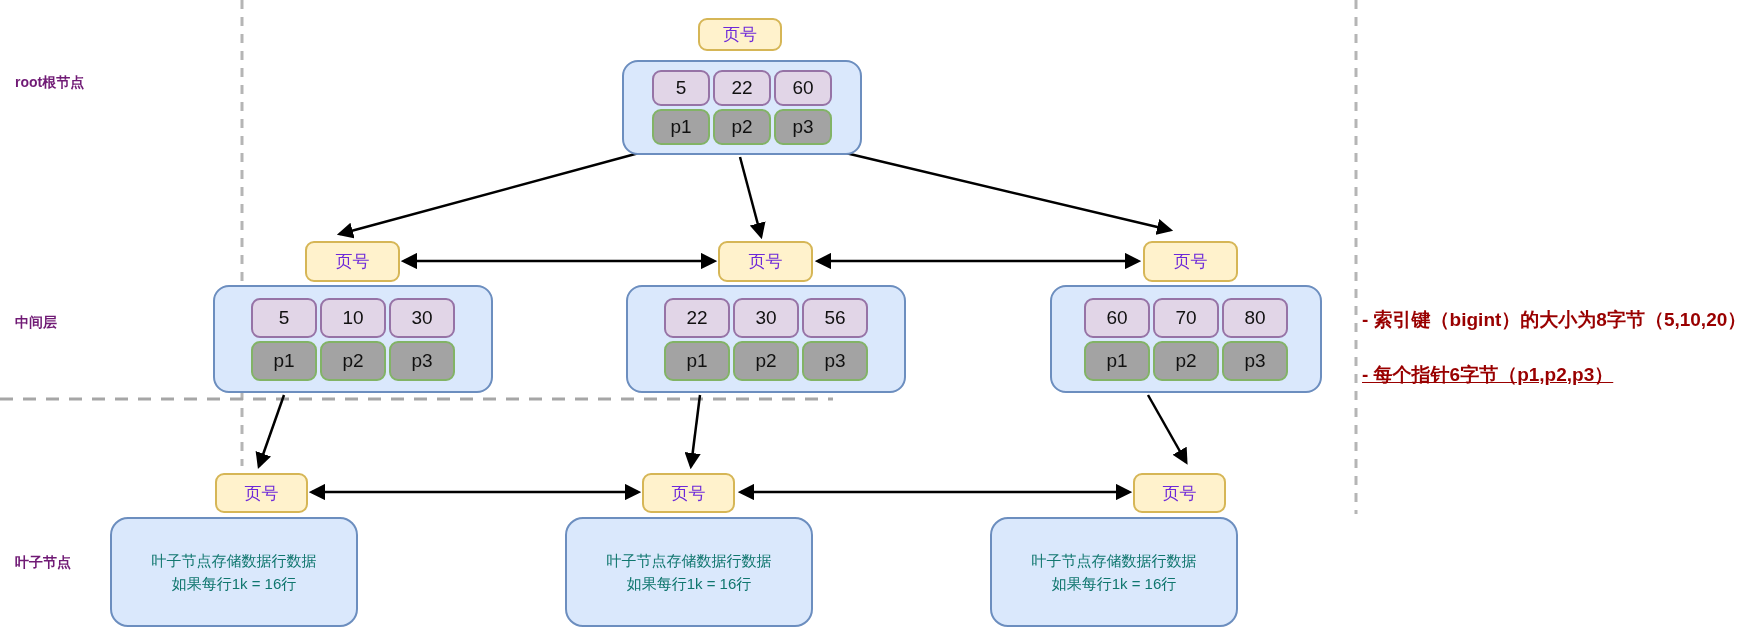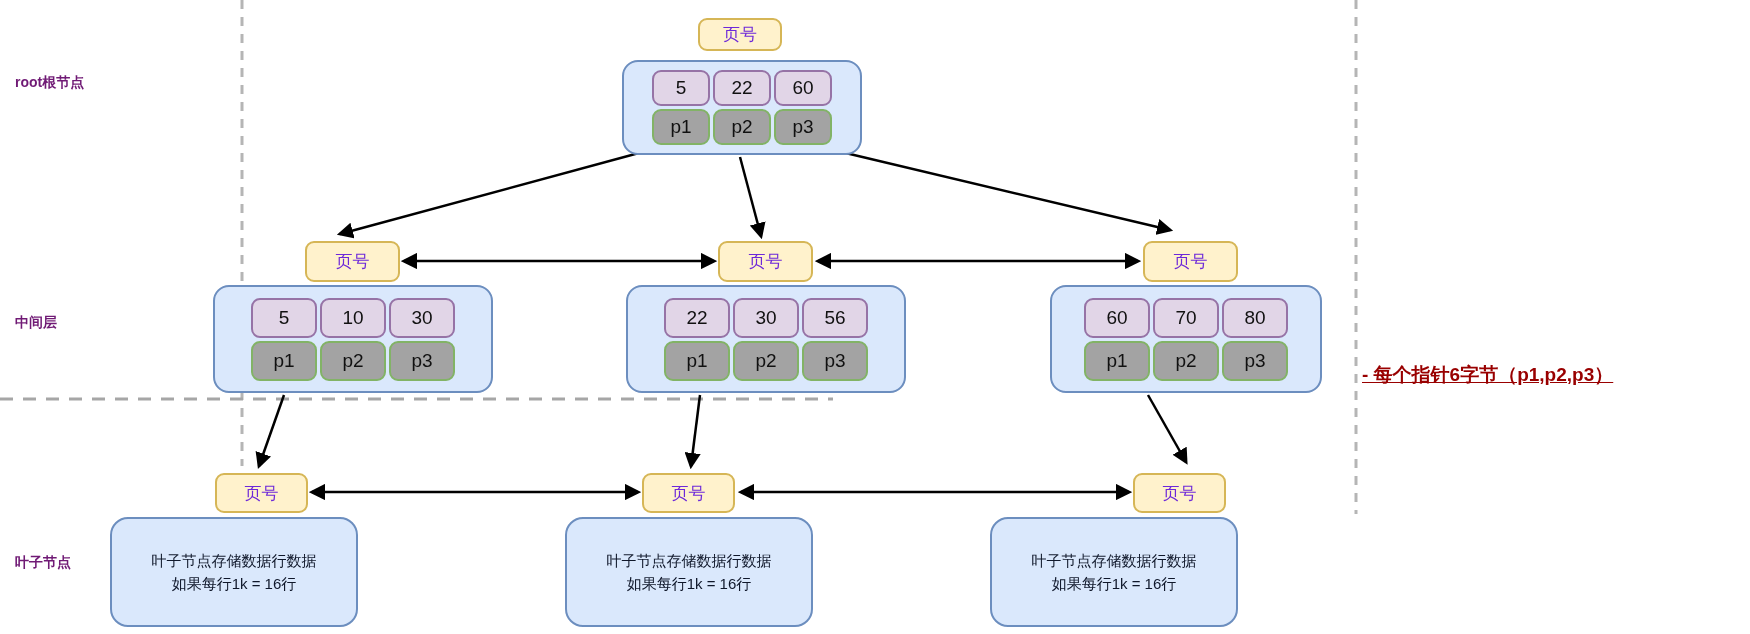--- a/index.html
+++ b/index.html
@@ -14,21 +14,21 @@
   .cells{display:flex;gap:3px;}
   .cell{display:flex;align-items:center;justify-content:center;border-radius:9px;
     font-size:19px;color:#111;box-sizing:border-box;}
   .cell.key{background:#e1d5e7;border:2px solid #9673a6;}
   .cell.ptr{background:#a3a3a3;border:2px solid #82b366;}
   .cell.sm{width:58px;height:36px;}
   .cell.md{width:66px;height:40px;}
 
   .leaf{position:absolute;background:#dae8fc;border:2px solid #6c8ebf;border-radius:18px;
     display:flex;flex-direction:column;align-items:center;justify-content:center;
-    font-size:15px;line-height:1.55;color:#0f172a;text-align:center;box-sizing:border-box;}
+    font-size:15px;line-height:1.55;color:#0f766e;text-align:center;box-sizing:border-box;}
 
   .row-label{position:absolute;color:#701a75;font-weight:bold;font-size:14px;white-space:nowrap;}
   .note{position:absolute;color:#990000;font-weight:bold;white-space:nowrap;}
 
   svg.overlay{position:absolute;left:0;top:0;pointer-events:none;}
 </style>
 </head>
 <body>
 
 <div id="canvas">
@@ -56,20 +56,21 @@
     <line x1="1148" y1="395" x2="1186" y2="462" stroke="#000" stroke-width="2.5" marker-end="url(#arr)"></line>
 
     <line x1="312" y1="492" x2="638" y2="492" stroke="#000" stroke-width="2.5" marker-start="url(#arr)" marker-end="url(#arr)"></line>
     <line x1="741" y1="492" x2="1129" y2="492" stroke="#000" stroke-width="2.5" marker-start="url(#arr)" marker-end="url(#arr)"></line>
   </svg>
 
   <div class="row-label" style="left:15px;top:74px;">root根节点</div>
   <div class="row-label" style="left:15px;top:314px;">中间层</div>
   <div class="row-label" style="left:15px;top:554px;">叶子节点</div>
 
+  <div class="note" style="left:1362px;top:307px;font-size:19px;">- 索引键（bigint）的大小为8字节（5,10,20）</div>
   <div class="note" style="left:1362px;top:362px;font-size:19px;text-decoration:underline;">- 每个指针6字节（p1,p2,p3）</div>
 
   <div class="page-box" style="left:698px;top:18px;width:84px;height:33px;">
     <span>页号</span>
   </div>
   <div class="node" style="left:622px;top:60px;width:240px;height:95px;">
     <div class="cells">
       <div class="cell key sm">5</div>
       <div class="cell key sm">22</div>
       <div class="cell key sm">60</div>

